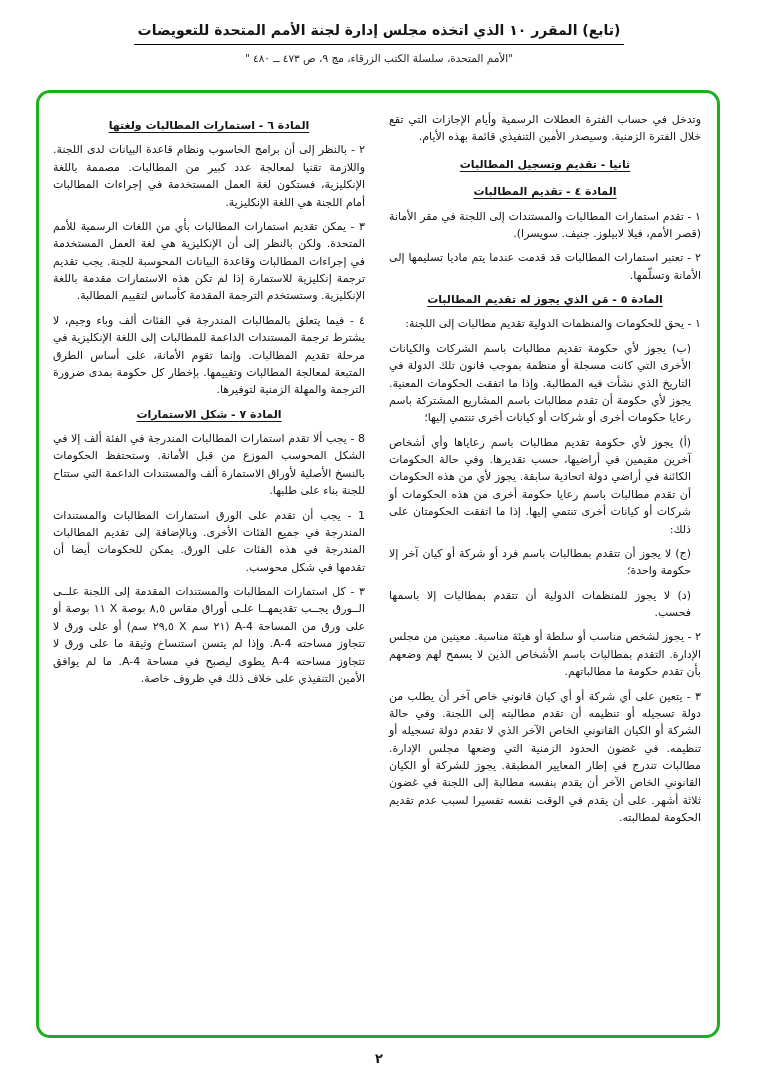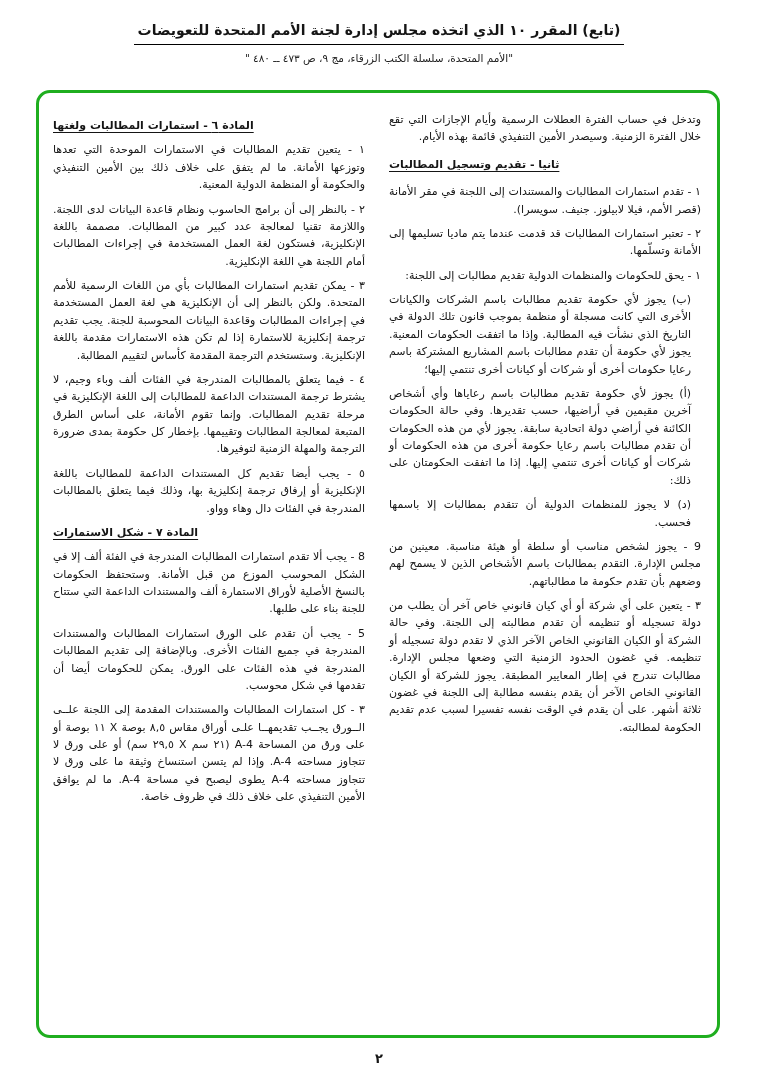--- a/index.html
+++ b/index.html
@@ -50,27 +50,27 @@
     text-align: justify;
     text-justify: inter-word;
   }
   .para { margin: 0 0 7px 0; }
   .para.sub { padding-right: 10px; }
   .article-heading {
     font-weight: bold;
     text-decoration: underline;
     text-underline-offset: 3px;
     margin: 6px 0 7px 0;
-    text-align: left;
+    text-align: center;
   }
   .center-heading {
     font-weight: bold;
     text-decoration: underline;
     text-underline-offset: 3px;
-    text-align: left;
+    text-align: center;
     margin: 10px 0 10px 0;
   }
 
   .page-number {
     position: absolute;
     bottom: 12px;
     left: 0; right: 0;
     text-align: center;
     font-weight: bold;
     font-size: 13px;
@@ -84,39 +84,40 @@
   <div class="doc-header">
     <div class="doc-title">(تابع) المقرر ١٠ الذي اتخذه مجلس إدارة لجنة الأمم المتحدة للتعويضات</div>
     <div class="doc-source">"الأمم المتحدة، سلسلة الكتب الزرقاء، مج ٩، ص ٤٧٣ ــ ٤٨٠ "</div>
   </div>
 
   <div class="content-box">
     <div class="columns">
       <div class="col">
           <div class="para">وتدخل في حساب الفترة العطلات الرسمية وأيام الإجازات التي تقع خلال الفترة الزمنية. وسيصدر الأمين التنفيذي قائمة بهذه الأيام.</div>
           <div class="center-heading">ثانيا - تقديم وتسجيل المطالبات</div>
+          <div class="article-heading">المادة ٤ - تقديم المطالبات</div>
           <div class="para">١ - تقدم استمارات المطالبات والمستندات إلى اللجنة في مقر الأمانة (قصر الأمم، فيلا لابيلوز. جنيف. سويسرا).</div>
           <div class="para">٢ - تعتبر استمارات المطالبات قد قدمت عندما يتم ماديا تسليمها إلى الأمانة وتسلّمها.</div>
+          <div class="article-heading">المادة ٥ - مَن الذي يجوز له تقديم المطالبات</div>
           <div class="para">١ - يحق للحكومات والمنظمات الدولية تقديم مطالبات إلى اللجنة:</div>
           <div class="para sub">(ب) يجوز لأي حكومة تقديم مطالبات باسم الشركات والكيانات الأخرى التي كانت مسجلة أو منظمة بموجب قانون تلك الدولة في التاريخ الذي نشأت فيه المطالبة. وإذا ما اتفقت الحكومات المعنية. يجوز لأي حكومة أن تقدم مطالبات باسم المشاريع المشتركة باسم رعايا حكومات أخرى أو شركات أو كيانات أخرى تنتمي إليها؛</div>
           <div class="para sub">(أ) يجوز لأي حكومة تقديم مطالبات باسم رعاياها وأي أشخاص آخرين مقيمين في أراضيها، حسب تقديرها. وفي حالة الحكومات الكائنة في أراضي دولة اتحادية سابقة. يجوز لأي من هذه الحكومات أن تقدم مطالبات باسم رعايا حكومة أخرى من هذه الحكومات أو شركات أو كيانات أخرى تنتمي إليها. إذا ما اتفقت الحكومتان على ذلك:</div>
+          <div class="para sub">(ج) لا يجوز أن تتقدم بمطالبات باسم فرد أو شركة أو كيان آخر إلا حكومة واحدة؛</div>
           <div class="para sub">(د) لا يجوز للمنظمات الدولية أن تتقدم بمطالبات إلا باسمها فحسب.</div>
-          <div class="para">9 - يجوز لشخص مناسب أو سلطة أو هيئة مناسبة. معينين من مجلس الإدارة. التقدم بمطالبات باسم الأشخاص الذين لا يسمح لهم وضعهم بأن تقدم حكومة ما مطالباتهم.</div>
+          <div class="para">٢ - يجوز لشخص مناسب أو سلطة أو هيئة مناسبة. معينين من مجلس الإدارة. التقدم بمطالبات باسم الأشخاص الذين لا يسمح لهم وضعهم بأن تقدم حكومة ما مطالباتهم.</div>
           <div class="para">٣ - يتعين على أي شركة أو أي كيان قانوني خاص آخر أن يطلب من دولة تسجيله أو تنظيمه أن تقدم مطالبته إلى اللجنة. وفي حالة الشركة أو الكيان القانوني الخاص الآخر الذي لا تقدم دولة تسجيله أو تنظيمه. في غضون الحدود الزمنية التي وضعها مجلس الإدارة. مطالبات تندرج في إطار المعايير المطبقة. يجوز للشركة أو الكيان القانوني الخاص الآخر أن يقدم بنفسه مطالبة إلى اللجنة في غضون ثلاثة أشهر. على أن يقدم في الوقت نفسه تفسيرا لسبب عدم تقديم الحكومة لمطالبته.</div>
         </div>
       <div class="col">
           <div class="article-heading">المادة ٦ - استمارات المطالبات ولغتها</div>
-          <div class="para">١ - يتعين تقديم المطالبات في الاستمارات الموحدة التي تعدها وتوزعها الأمانة. ما لم يتفق على خلاف ذلك بين الأمين التنفيذي والحكومة أو المنظمة الدولية المعنية.</div>
           <div class="para">٢ - بالنظر إلى أن برامج الحاسوب ونظام قاعدة البيانات لدى اللجنة. واللازمة تقنيا لمعالجة عدد كبير من المطالبات. مصممة باللغة الإنكليزية، فستكون لغة العمل المستخدمة في إجراءات المطالبات أمام اللجنة هي اللغة الإنكليزية.</div>
           <div class="para">٣ - يمكن تقديم استمارات المطالبات بأي من اللغات الرسمية للأمم المتحدة. ولكن بالنظر إلى أن الإنكليزية هي لغة العمل المستخدمة في إجراءات المطالبات وقاعدة البيانات المحوسبة للجنة. يجب تقديم ترجمة إنكليزية للاستمارة إذا لم تكن هذه الاستمارات مقدمة باللغة الإنكليزية. وستستخدم الترجمة المقدمة كأساس لتقييم المطالبة.</div>
           <div class="para">٤ - فيما يتعلق بالمطالبات المندرجة في الفئات ألف وباء وجيم، لا يشترط ترجمة المستندات الداعمة للمطالبات إلى اللغة الإنكليزية في مرحلة تقديم المطالبات. وإنما تقوم الأمانة، على أساس الطرق المتبعة لمعالجة المطالبات وتقييمها. بإخطار كل حكومة بمدى ضرورة الترجمة والمهلة الزمنية لتوفيرها.</div>
-          <div class="para">٥ - يجب أيضا تقديم كل المستندات الداعمة للمطالبات باللغة الإنكليزية أو إرفاق ترجمة إنكليزية بها، وذلك فيما يتعلق بالمطالبات المندرجة في الفئات دال وهاء وواو.</div>
           <div class="article-heading">المادة ٧ - شكل الاستمارات</div>
           <div class="para">8 - يجب ألا تقدم استمارات المطالبات المندرجة في الفئة ألف إلا في الشكل المحوسب الموزع من قبل الأمانة. وستحتفظ الحكومات بالنسخ الأصلية لأوراق الاستمارة ألف والمستندات الداعمة التي ستتاح للجنة بناء على طلبها.</div>
-          <div class="para">5 - يجب أن تقدم على الورق استمارات المطالبات والمستندات المندرجة في جميع الفئات الأخرى. وبالإضافة إلى تقديم المطالبات المندرجة في هذه الفئات على الورق. يمكن للحكومات أيضا أن تقدمها في شكل محوسب.</div>
+          <div class="para">1 - يجب أن تقدم على الورق استمارات المطالبات والمستندات المندرجة في جميع الفئات الأخرى. وبالإضافة إلى تقديم المطالبات المندرجة في هذه الفئات على الورق. يمكن للحكومات أيضا أن تقدمها في شكل محوسب.</div>
           <div class="para">٣ - كل استمارات المطالبات والمستندات المقدمة إلى اللجنة علــى الــورق يجــب تقديمهــا علـى أوراق مقاس ٨,٥ بوصة X ١١ بوصة أو على ورق من المساحة A-4 (٢١ سم X ٢٩,٥ سم) أو على ورق لا تتجاوز مساحته A-4. وإذا لم يتسن استنساخ وثيقة ما على ورق لا تتجاوز مساحته A-4 يطوى ليصبح في مساحة A-4. ما لم يوافق الأمين التنفيذي على خلاف ذلك في ظروف خاصة.</div>
         </div>
     </div>
   </div>
 
   <div class="page-number">٢</div>
 
 </div>
 
 </body></html>

